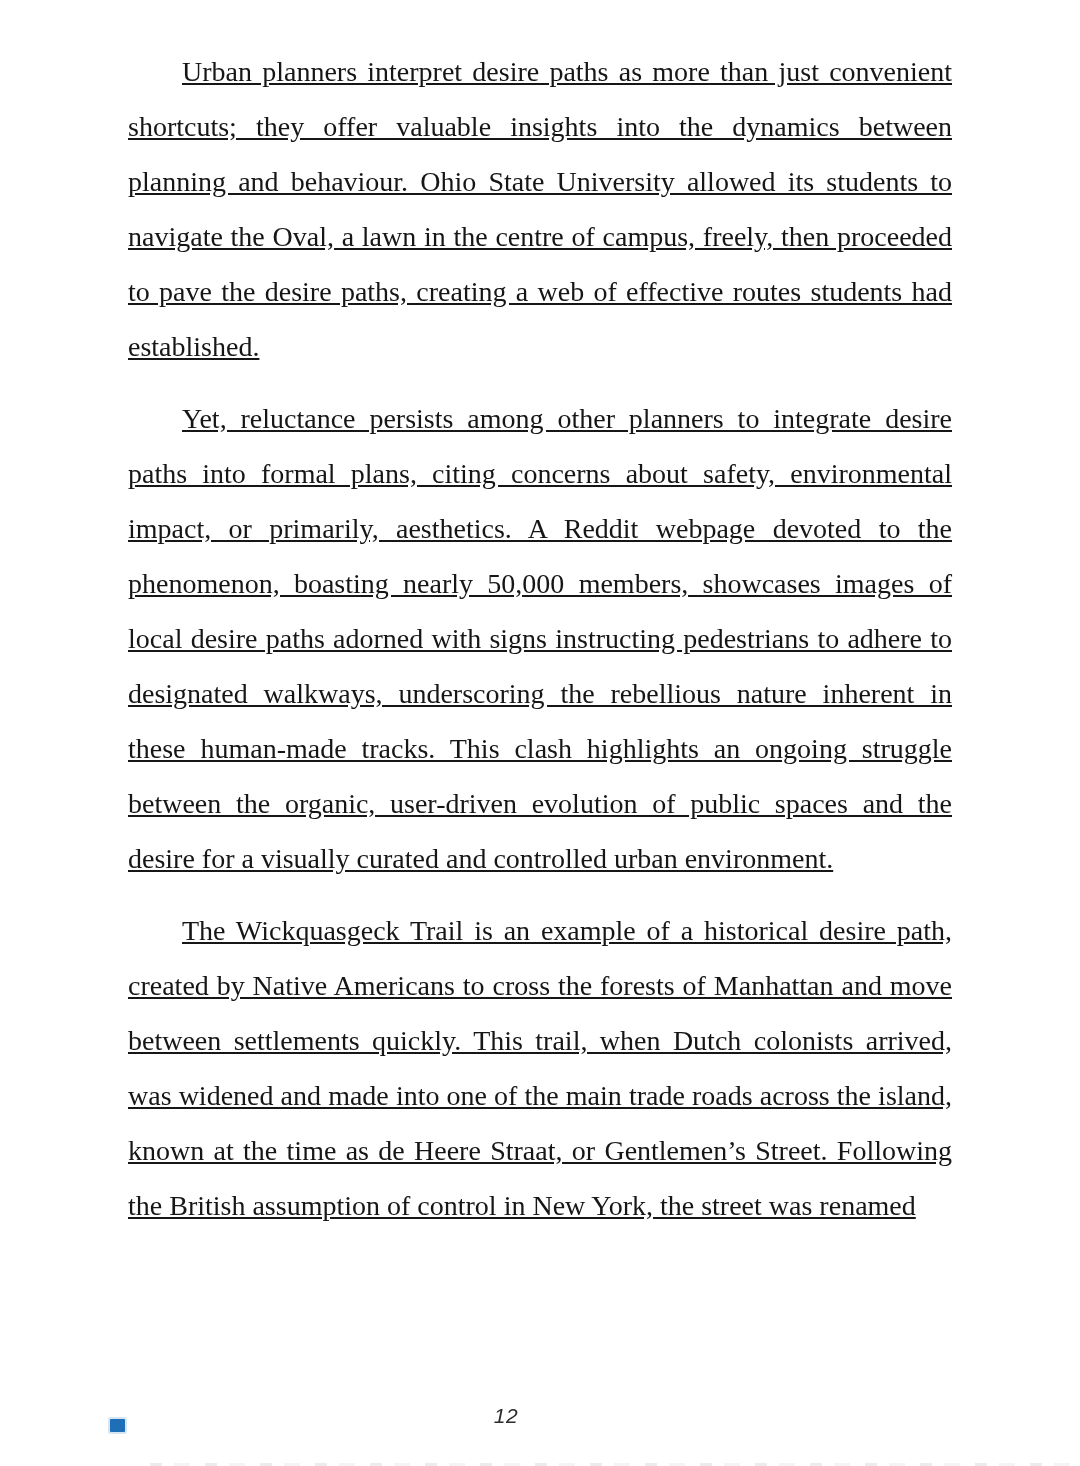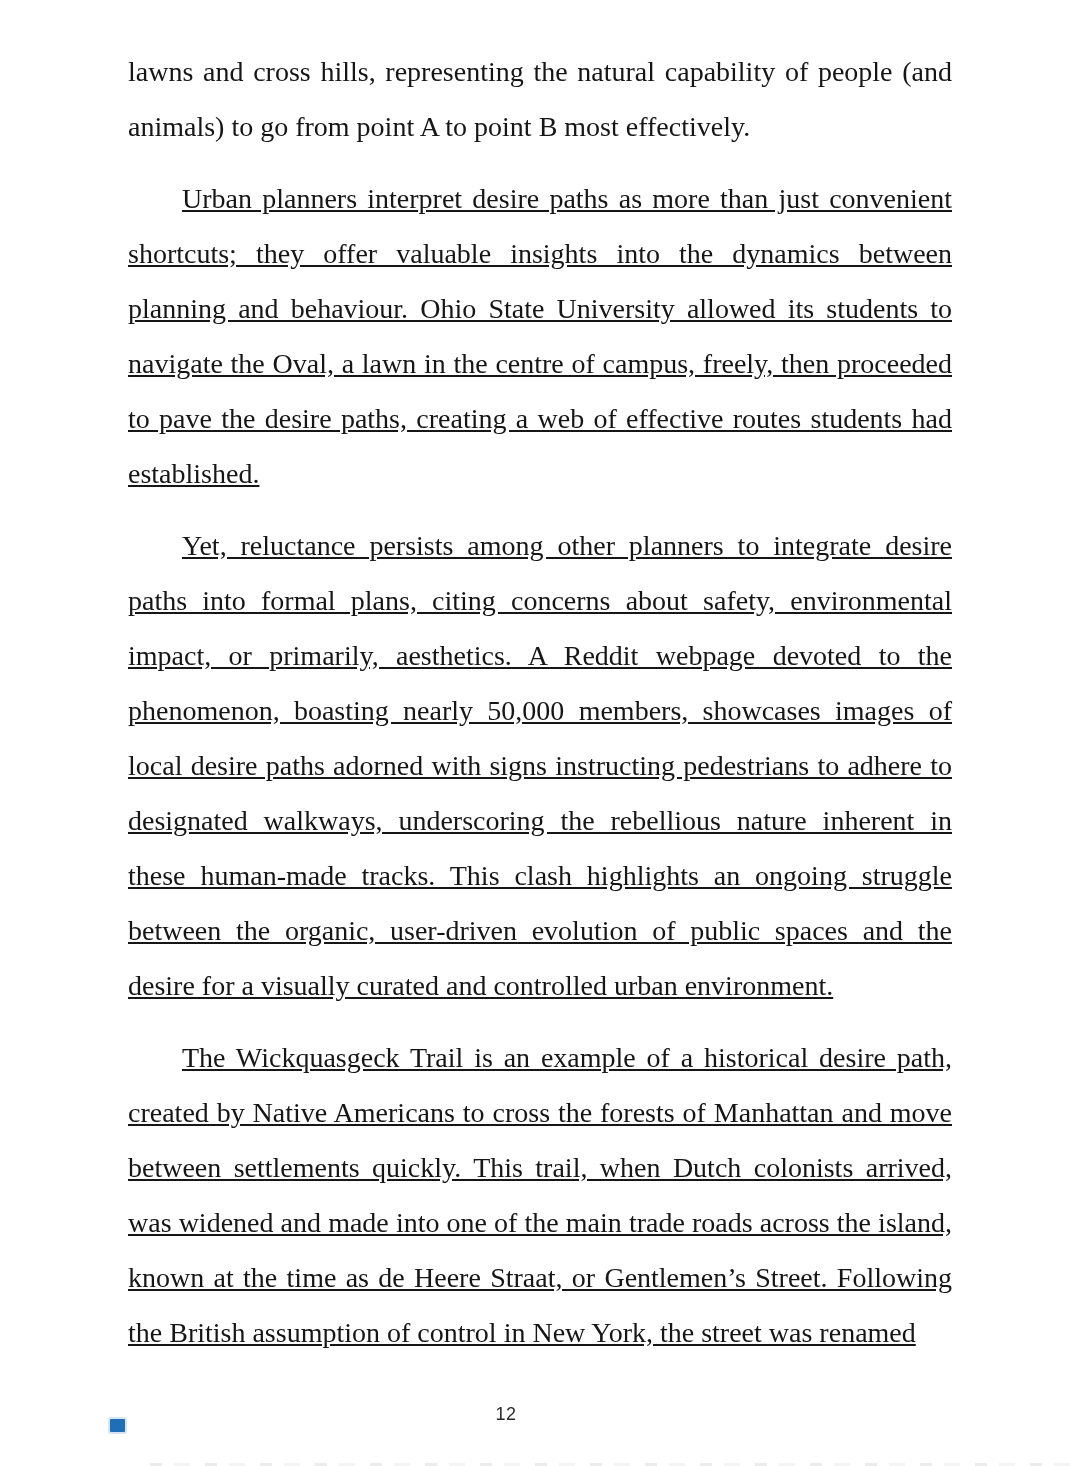--- a/index.html
+++ b/index.html
@@ -48,23 +48,24 @@
     border-radius: 1px;
     box-shadow: 0 0 0 2px rgba(30, 111, 184, 0.18);
   }
   .page-number {
     position: absolute;
     left: 0;
     right: 68px; 
     top: 1404px;
     text-align: center;
     font-family: "Liberation Sans", "DejaVu Sans", sans-serif;
-    font-size: 18px;
+    font-size: 21px;
     color: #2b2b2b;
     letter-spacing: 0.5px;
+    font-style: italic;
   }
   .next-page-peek {
     position: absolute;
     left: 150px;
     right: 0;
     bottom: 0;
     height: 3px;
     background: repeating-linear-gradient(
       90deg,
       rgba(60, 60, 60, 0.18) 0px, rgba(60, 60, 60, 0.18) 12px,
@@ -74,21 +75,20 @@
     );
     opacity: 0.55;
   }
 </style>
 </head>
 <body>
 
 <div class="page" style="background: rgb(255, 255, 255);">
 
   <div class="content" style="color: rgb(22, 22, 22);">
-    <p>lawns and cross hills, representing the natural capability of people (and animals) to go from point A to point B most effectively.</p>
     <p class="indent">Urban planners interpret desire paths as more than just convenient shortcuts; they offer valuable insights into the dynamics between planning and behaviour. Ohio State University allowed its students to navigate the Oval, a lawn in the centre of campus, freely, then proceeded to pave the desire paths, creating a web of effective routes students had established.</p>
     <p class="indent">Yet, reluctance persists among other planners to integrate desire paths into formal plans, citing concerns about safety, environmental impact, or primarily, aesthetics. A Reddit webpage devoted to the phenomenon, boasting nearly 50,000 members, showcases images of local desire paths adorned with signs instructing pedestrians to adhere to designated walkways, underscoring the rebellious nature inherent in these human-made tracks. This clash highlights an ongoing struggle between the organic, user-driven evolution of public spaces and the desire for a visually curated and controlled urban environment.</p>
     <p class="indent">The Wickquasgeck Trail is an example of a historical desire path, created by Native Americans to cross the forests of Manhattan and move between settlements quickly. This trail, when Dutch colonists arrived, was widened and made into one of the main trade roads across the island, known at the time as de Heere Straat, or Gentlemen’s Street. Following the British assumption of control in New York, the street was renamed</p>
   </div>
 
   <div class="footer-marker" style="background: rgb(30, 111, 184);"></div>
 
   <div class="page-number">12</div>
 
   <div class="next-page-peek"></div>

